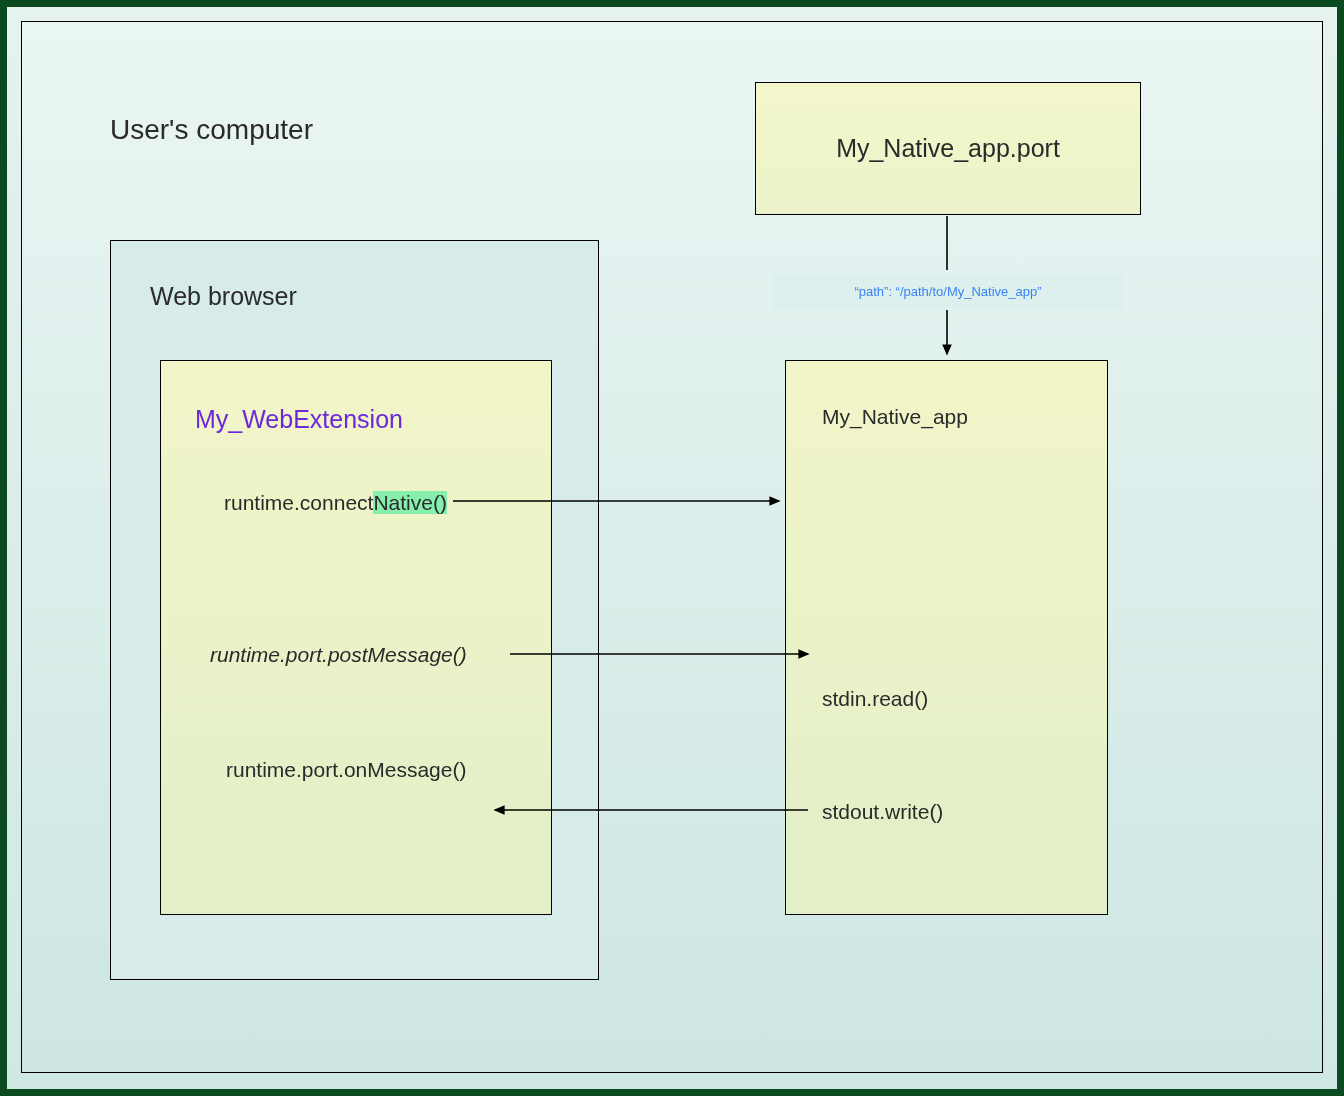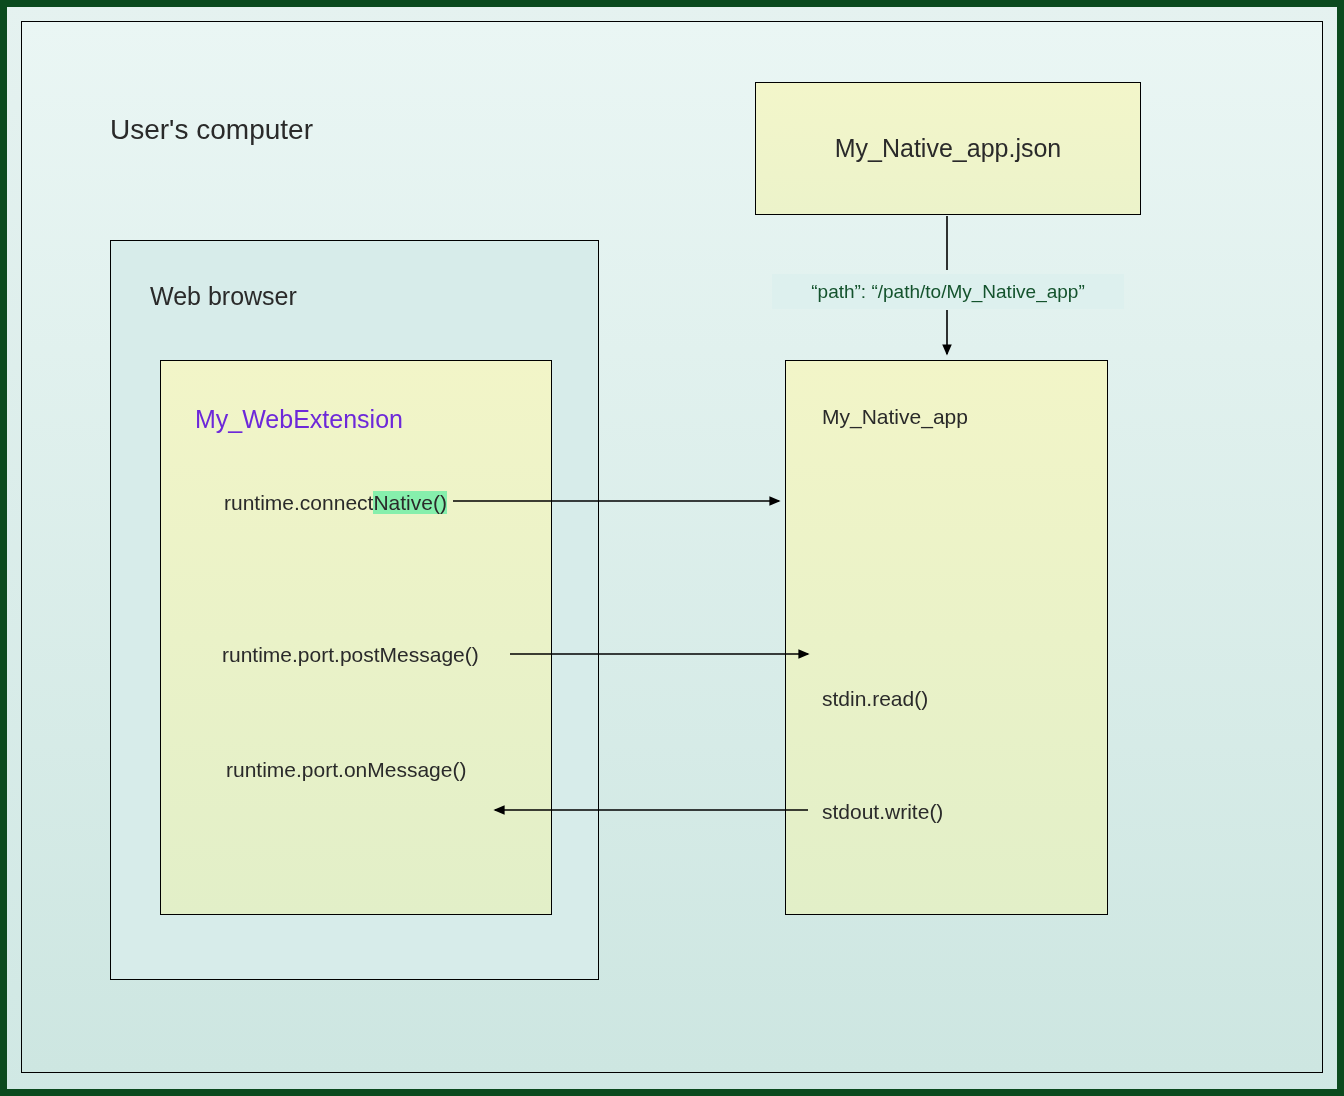--- a/index.html
+++ b/index.html
@@ -88,22 +88,22 @@
     }
     .manifest-label {
       font-size: 25px;
       color: #2a2a2a;
     }
     .path-label {
       position: absolute;
       left: 772px; top: 274px;
       width: 352px; height: 35px;
       background: rgba(220, 240, 237, 0.85);
-      font-size: 19px;
-      color: #14532d;
+      font-size: 13px;
+      color: #3b82f6;
       display: flex;
       align-items: center;
       justify-content: center;
       white-space: nowrap;
     }
     .highlight-yellow {
       background: #86efac;
     }
     svg.arrows {
       position: absolute;
@@ -123,32 +123,32 @@
 <div class="browser-box"></div>
 <div class="browser-label">Web browser</div>
 
 <div class="extension-box"></div>
 <div class="extension-label">My_WebExtension</div>
 
 <div class="api-call" style="left:224px; top:491px;">
   <span>runtime.connect</span><span class="highlight-yellow">Native() </span>
 </div>
 
-<div class="api-call" style="left:222px; top:643px;">runtime.port.postMessage()</div>
+<div class="api-call" style="left:210px; top:643px;font-style:italic;">runtime.port.postMessage()</div>
 
 <div class="api-call" style="left:226px; top:758px;">runtime.port.onMessage()</div>
 
 <div class="native-app-box"></div>
 <div class="native-app-label">My_Native_app</div>
 
 <div class="api-call" style="left:822px; top:643px;margin-top:44px;">stdin.read()</div>
 <div class="api-call" style="left:822px; top:800px;">stdout.write()</div>
 
 <div class="manifest-box">
-  <div class="manifest-label">My_Native_app.json</div>
+  <div class="manifest-label">My_Native_app.port</div>
 </div>
 
 <div class="path-label">“path”: “/path/to/My_Native_app”</div>
 
 <svg class="arrows">
   <defs>
     <marker id="arrowhead" markerWidth="8" markerHeight="8" refX="6" refY="3" orient="auto" markerUnits="strokeWidth">
       <path d="M0,0 L7,3 L0,6 Z" fill="#000"></path>
     </marker>
   </defs>

